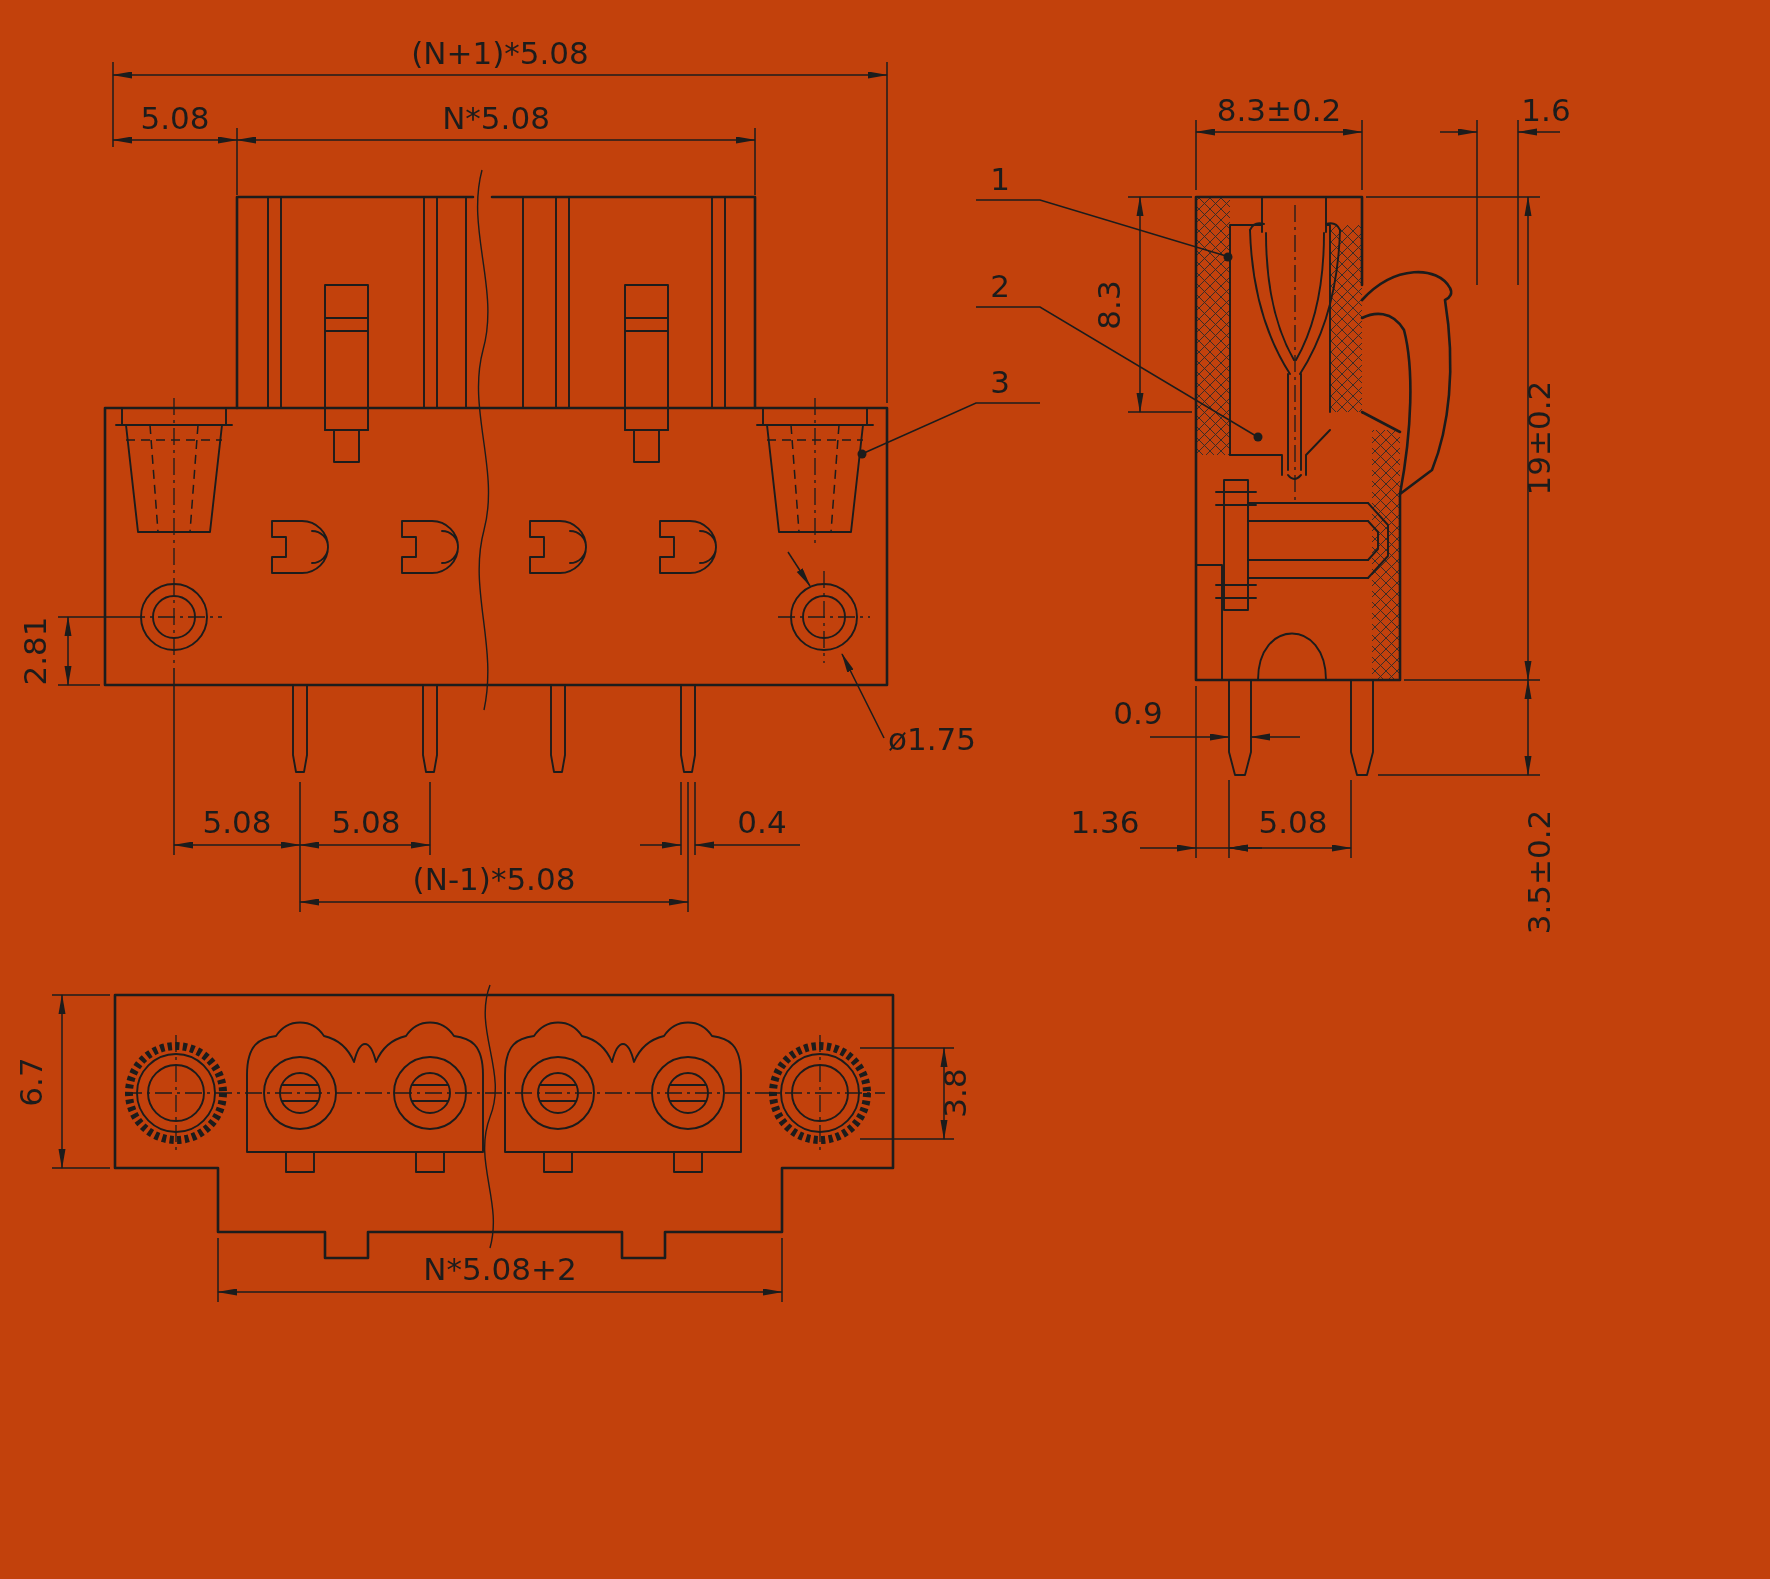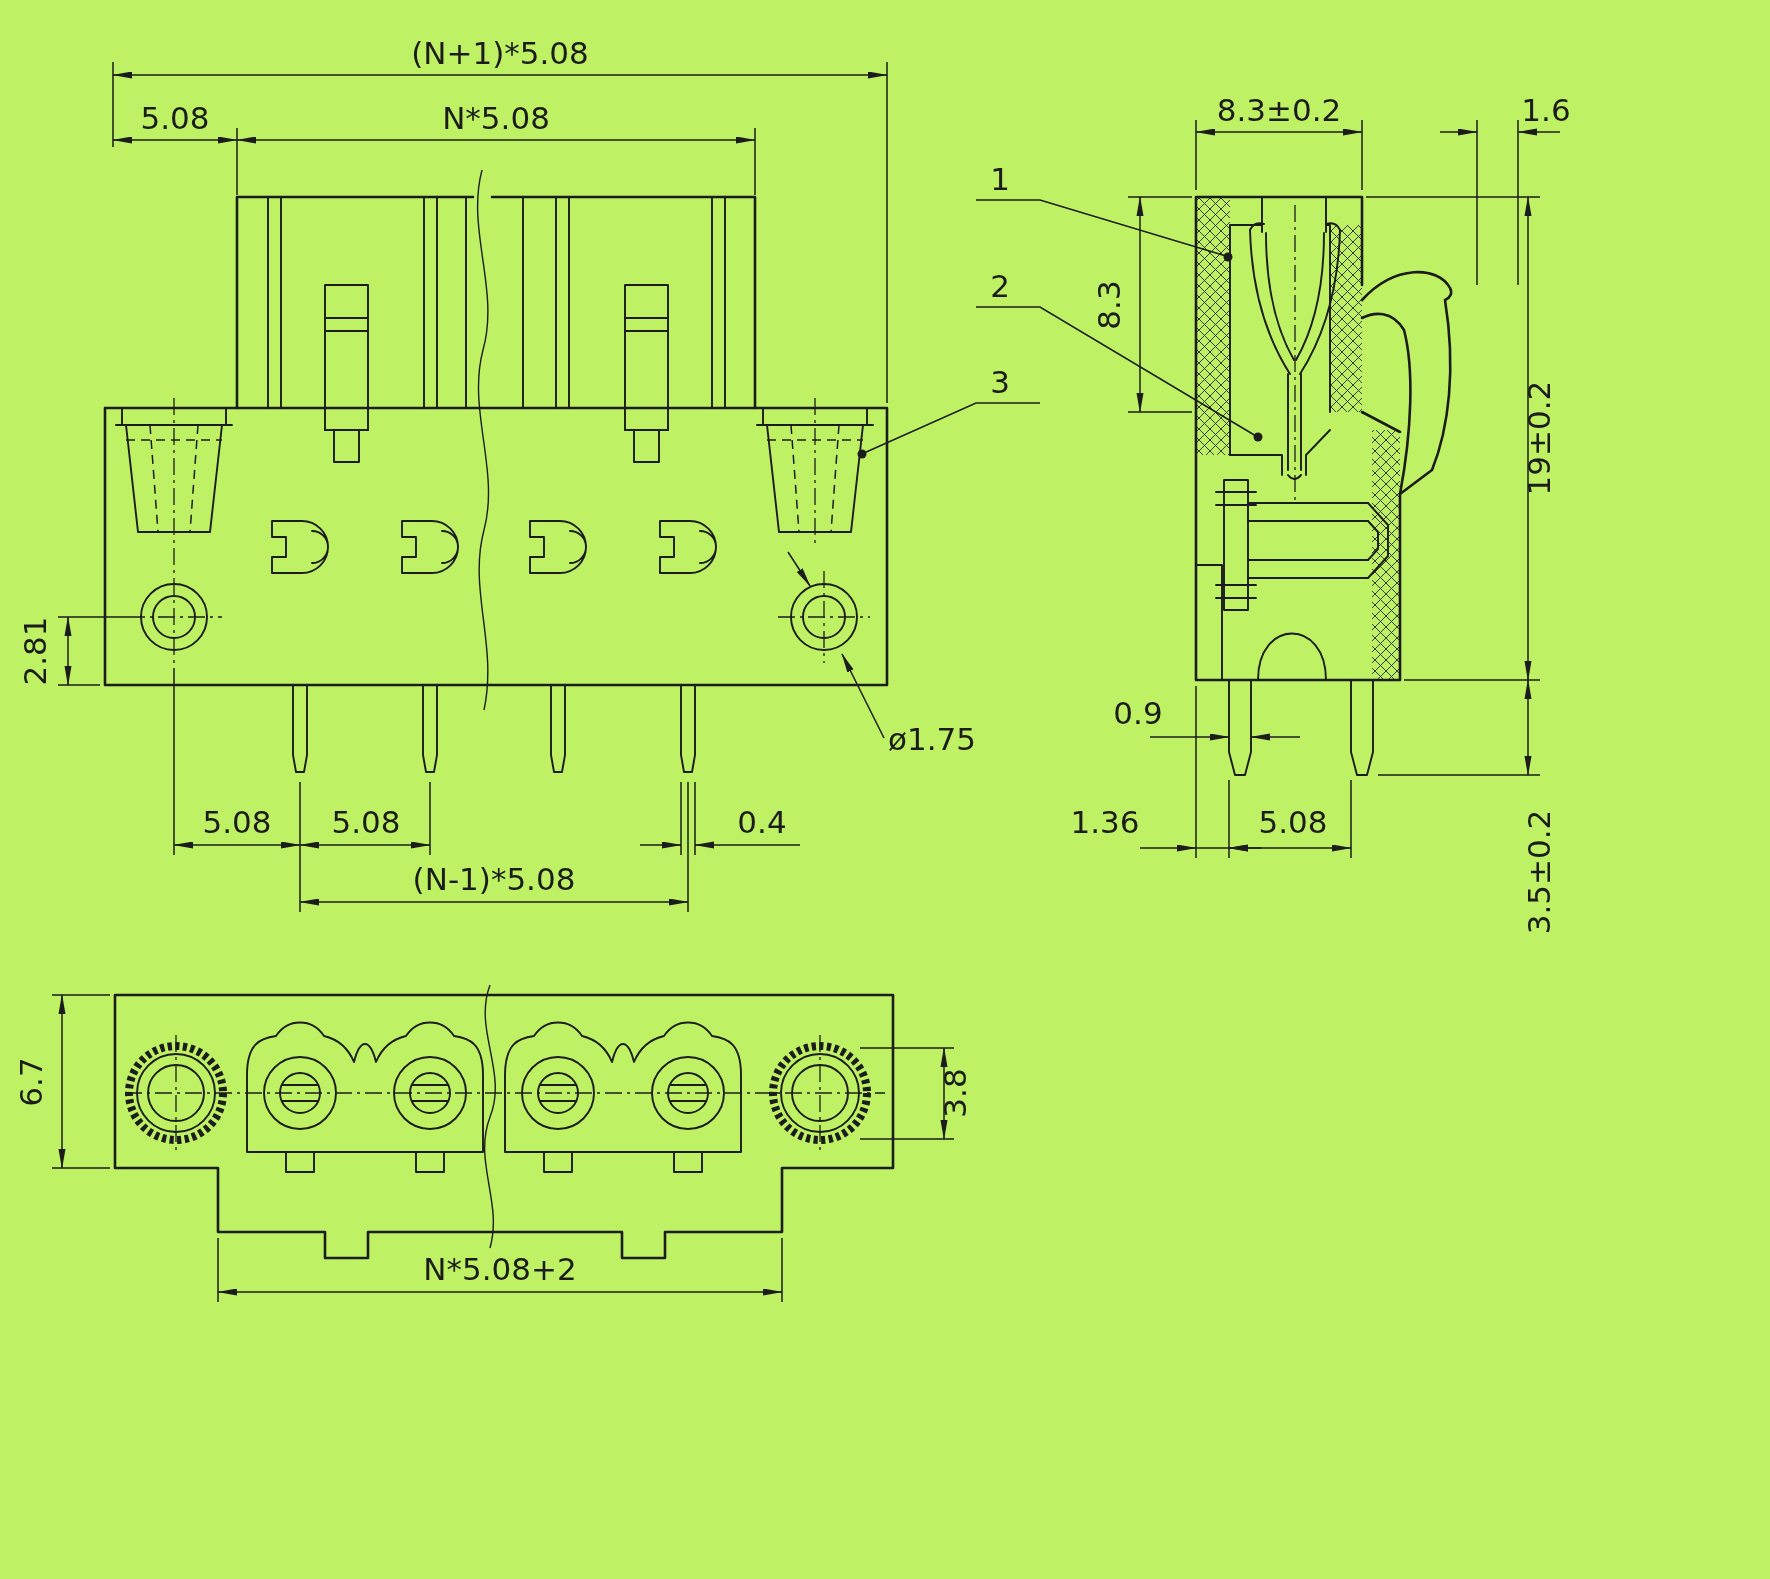--- a/index.html
+++ b/index.html
@@ -1,16 +1,16 @@
 <!DOCTYPE html>
 <html><head>
 <meta charset="utf-8">
 <style>
   html,body{margin:0;padding:0;background:#ffffff}
-  .canvas{width:1770px;height:1579px;background:#bef264;position:relative;font-family:"DejaVu Sans",sans-serif}
+  .canvas{width:1770px;height:1579px;background:#c2410c;position:relative;font-family:"DejaVu Sans",sans-serif}
   svg{display:block}
   .ol{fill:none;stroke:#1c1c1c;stroke-width:2.6;stroke-linejoin:round;stroke-linecap:round}
   .ol2{fill:none;stroke:#1c1c1c;stroke-width:1.9;stroke-linejoin:round;stroke-linecap:round}
   .thin{fill:none;stroke:#1c1c1c;stroke-width:1.4}
   .cl{fill:none;stroke:#1c1c1c;stroke-width:1.3;stroke-dasharray:17 5 3 5}
   .hid{fill:none;stroke:#1c1c1c;stroke-width:1.5;stroke-dasharray:9 6}
   .dim{fill:none;stroke:#1c1c1c;stroke-width:1.5}
   .ht{fill:url(#xh);stroke:none}
   text.d{font-size:31px;fill:#1c1c1c}
   .mid{text-anchor:middle}

